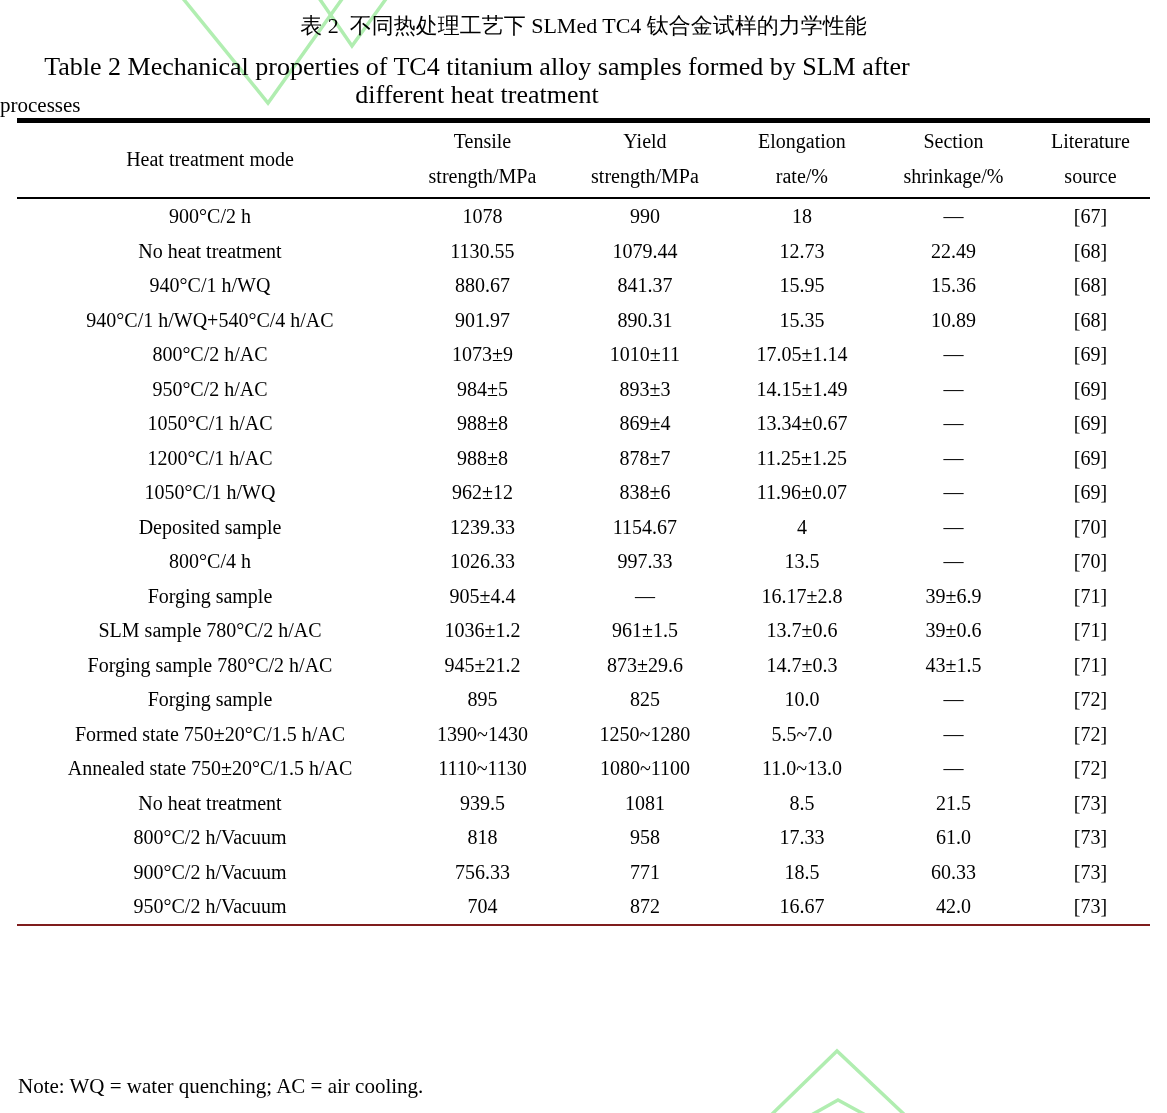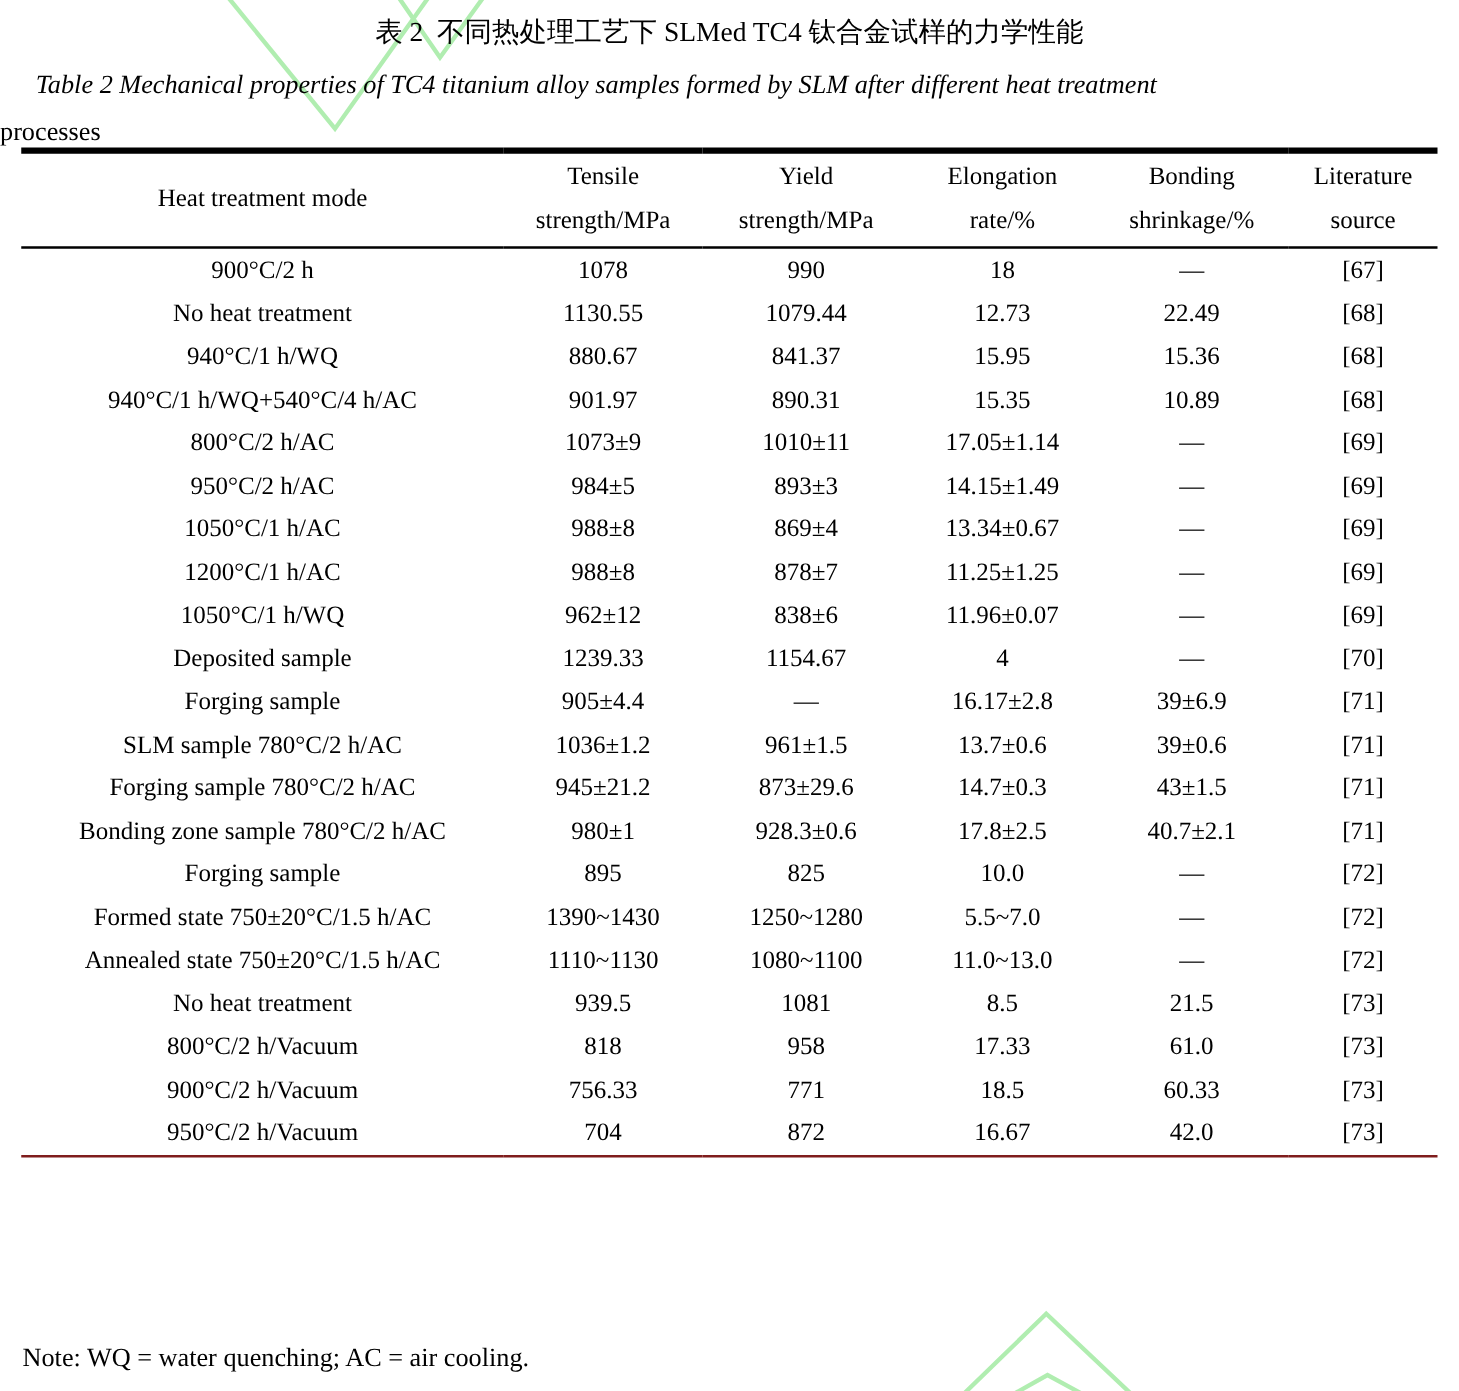--- a/index.html
+++ b/index.html
@@ -34,23 +34,22 @@
     font-size: 22px;
     line-height: 30px;
     white-space: pre;
   }
   .title-en-1 {
     position: absolute;
     top: 53px;
     left: 0;
     width: 954px;
     text-align: center;
-    font-size: 21px;
+    font-size: 26px;
     line-height: 28px;
-    font-style: italic;
   }
   .title-en-2 {
     position: absolute;
     top: 91px;
     left: 0;
     width: 1167px;
     font-size: 21px;
     line-height: 28px;
   }
   .table-wrap {
@@ -143,21 +142,21 @@
               </th>
               <th>
                 <div class="hline">Yield</div>
                 <div class="hline">strength/MPa</div>
               </th>
               <th>
                 <div class="hline">Elongation</div>
                 <div class="hline">rate/%</div>
               </th>
               <th>
-                <div class="hline">Bonding</div>
+                <div class="hline">Section</div>
                 <div class="hline">shrinkage/%</div>
               </th>
               <th>
                 <div class="hline">Literature</div>
                 <div class="hline">source</div>
               </th>
             </tr>
         </thead>
         <tbody id="body-rows">
             <tr>
@@ -234,20 +233,28 @@
             </tr>
             <tr>
               <td>Deposited sample</td>
               <td>1239.33</td>
               <td>1154.67</td>
               <td>4</td>
               <td>—</td>
               <td>[70]</td>
             </tr>
             <tr>
+              <td>800°C/4 h</td>
+              <td>1026.33</td>
+              <td>997.33</td>
+              <td>13.5</td>
+              <td>—</td>
+              <td>[70]</td>
+            </tr>
+            <tr>
               <td>Forging sample</td>
               <td>905±4.4</td>
               <td>—</td>
               <td>16.17±2.8</td>
               <td>39±6.9</td>
               <td>[71]</td>
             </tr>
             <tr>
               <td>SLM sample 780°C/2 h/AC</td>
               <td>1036±1.2</td>
@@ -258,28 +265,20 @@
             </tr>
             <tr>
               <td>Forging sample 780°C/2 h/AC</td>
               <td>945±21.2</td>
               <td>873±29.6</td>
               <td>14.7±0.3</td>
               <td>43±1.5</td>
               <td>[71]</td>
             </tr>
             <tr>
-              <td>Bonding zone sample 780°C/2 h/AC</td>
-              <td>980±1</td>
-              <td>928.3±0.6</td>
-              <td>17.8±2.5</td>
-              <td>40.7±2.1</td>
-              <td>[71]</td>
-            </tr>
-            <tr>
               <td>Forging sample</td>
               <td>895</td>
               <td>825</td>
               <td>10.0</td>
               <td>—</td>
               <td>[72]</td>
             </tr>
             <tr>
               <td>Formed state 750±20°C/1.5 h/AC</td>
               <td>1390~1430</td>

